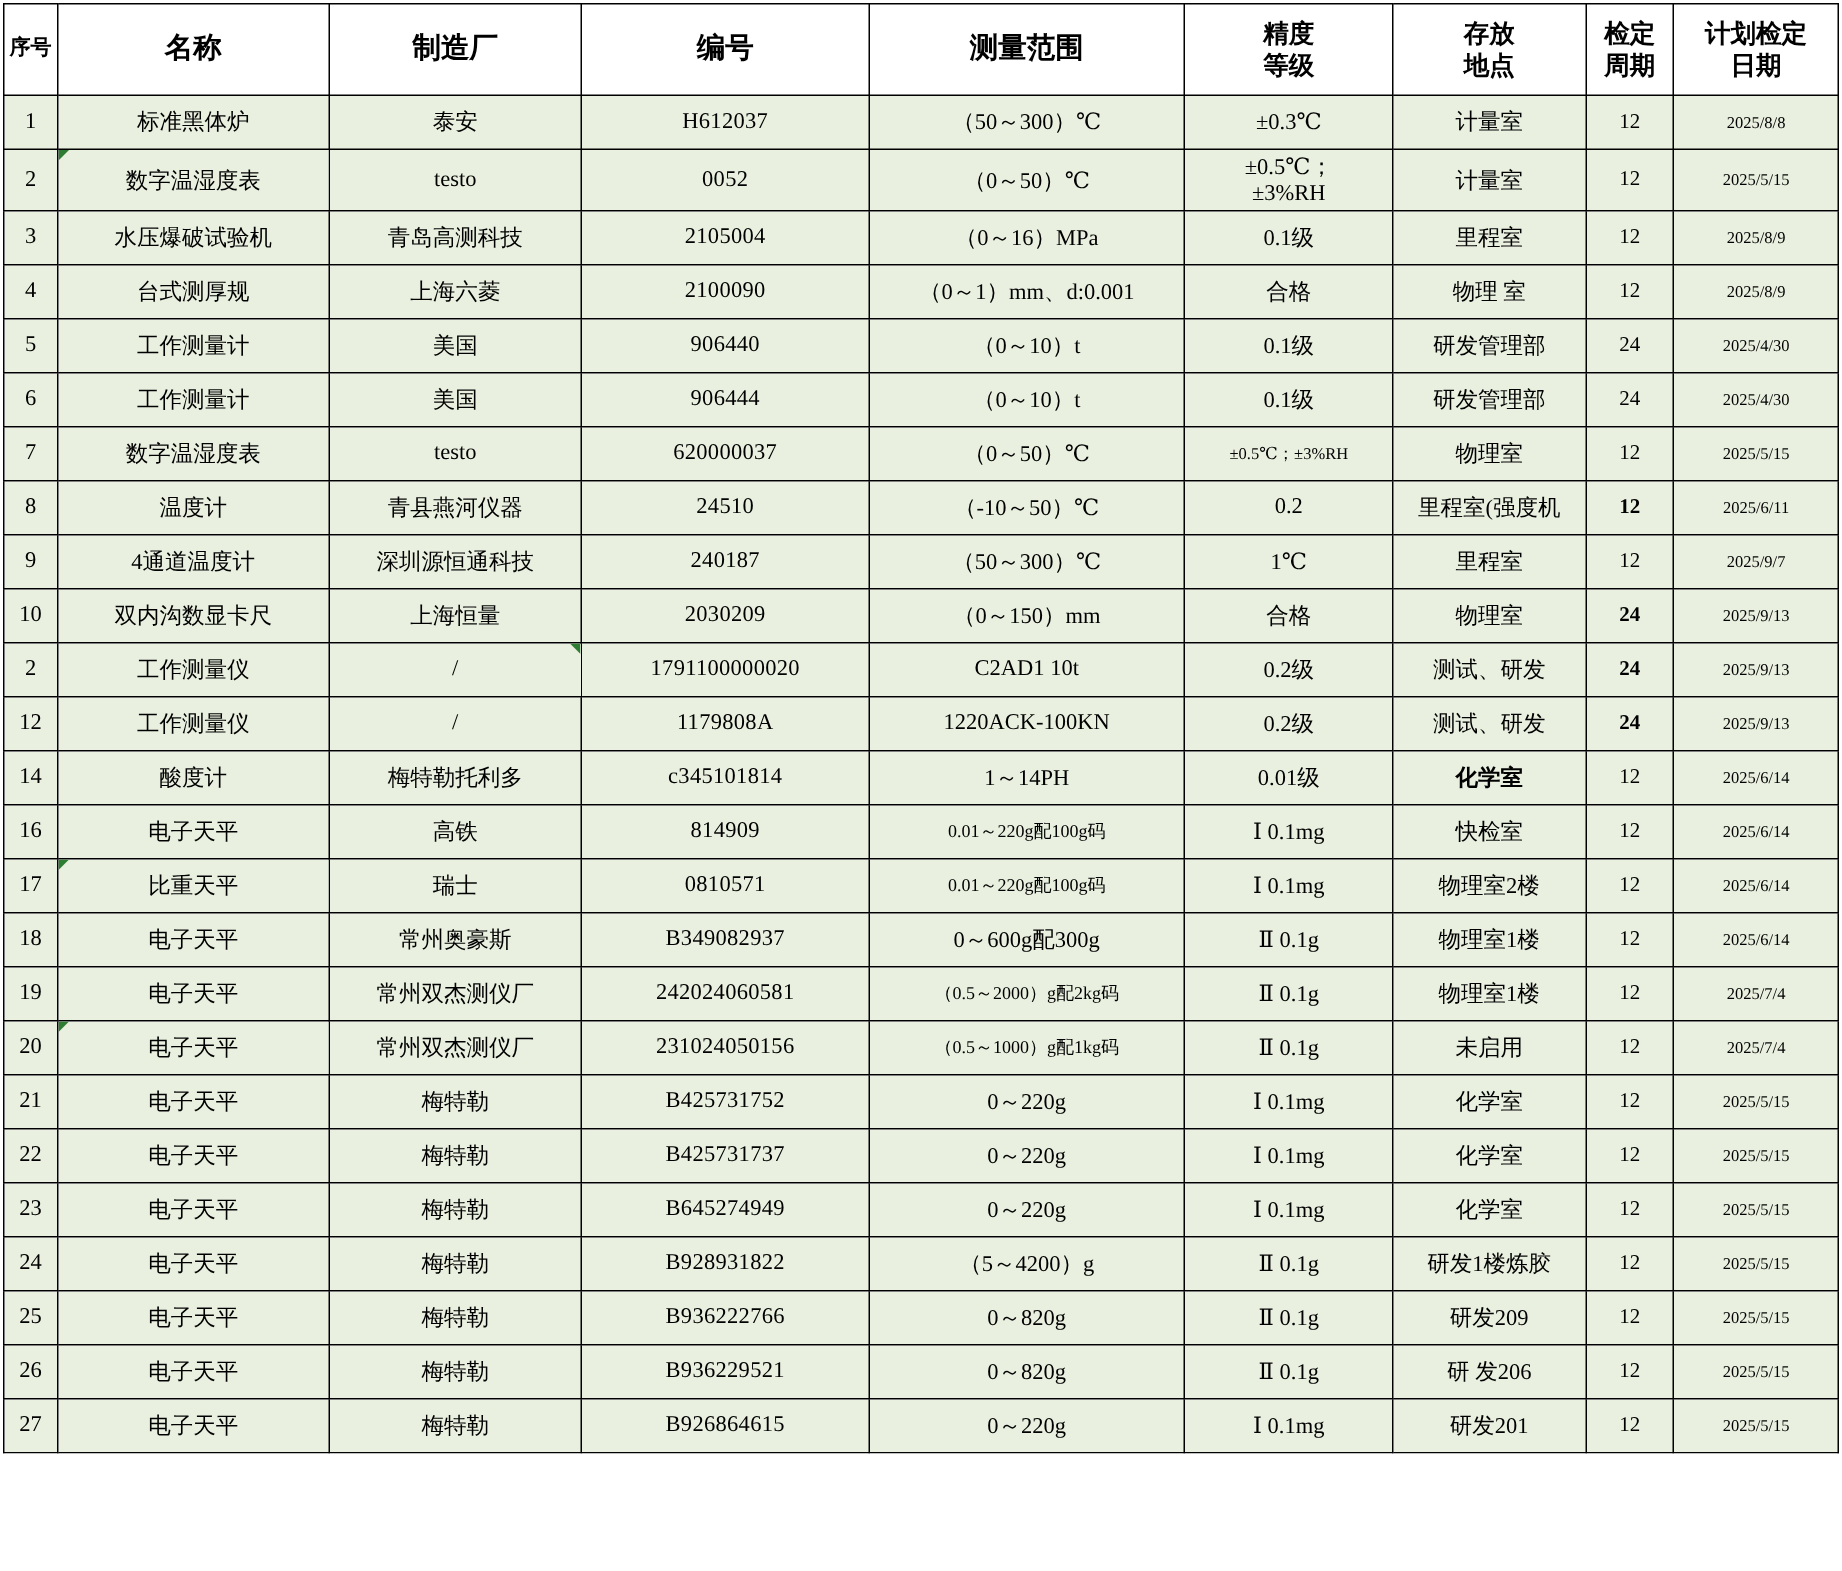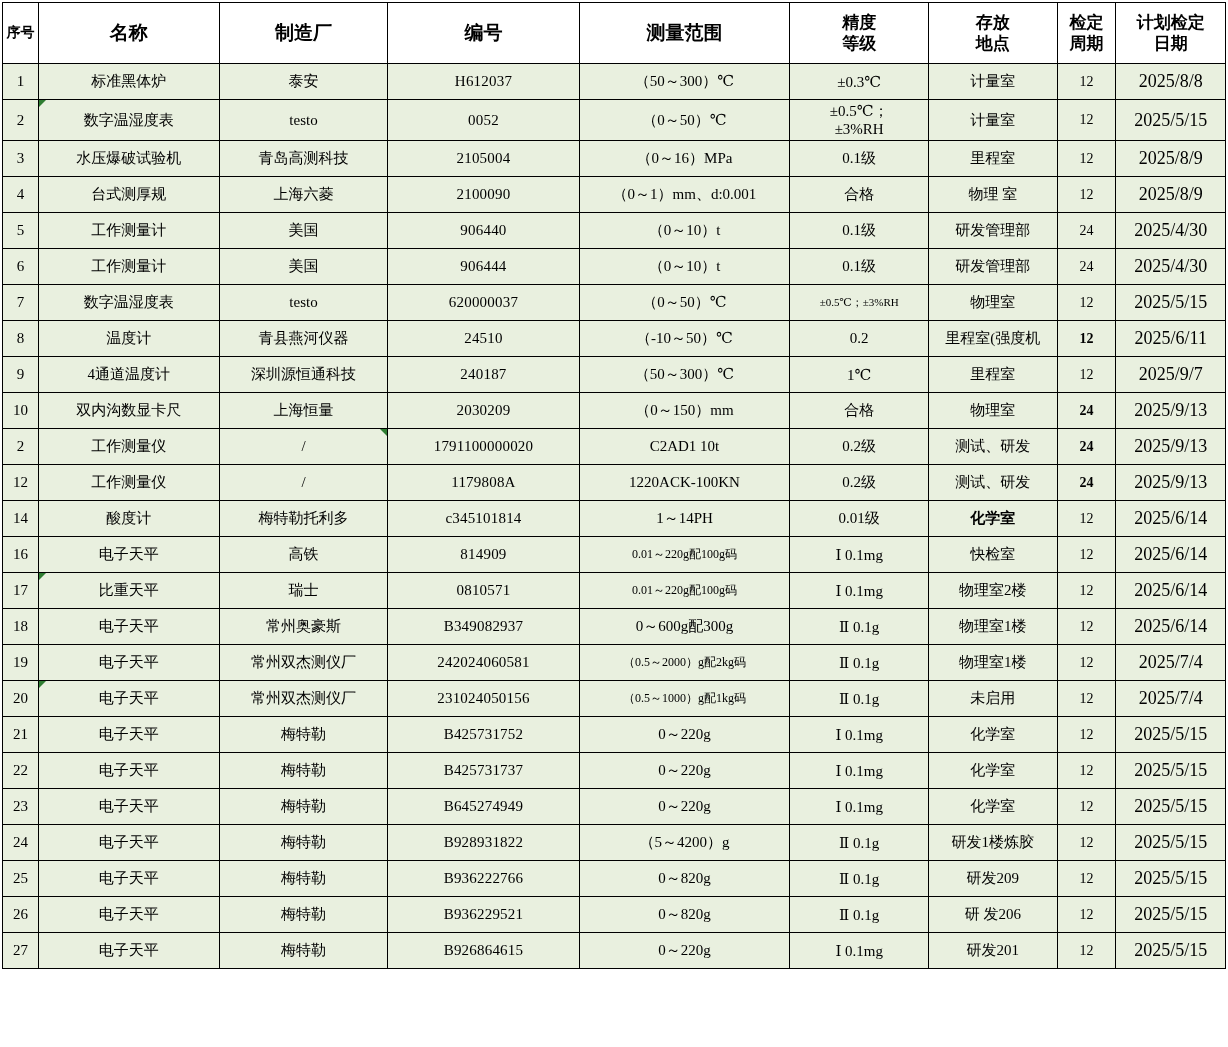--- a/index.html
+++ b/index.html
@@ -59,21 +59,21 @@
   }
   tbody tr { height: 36px; }
   td.idx { font-size: 15px; }
   td.name, td.maker, td.place { font-size: 15px; }
   td.code { font-size: 15px; letter-spacing: 0.2px; }
   td.range { font-size: 15px; margin-top: 48px; }
   td.range.tiny { font-size: 12px; }
   td.acc { font-size: 15px; }
   td.acc.tiny { font-size: 11px; text-align: center; }
   td.cycle { font-size: 14px; }
-  td.date { font-size: 18px; text-align: center; }
+  td.date { font-size: 11px; text-align: center; }
   td.b { font-weight: bold; }
 
   
   td.mark { position: relative; }
   td.mark::after {
     content: "";
     position: absolute;
     top: 0;
     left: 0;
     border-top: 7px solid #2f7d32;

